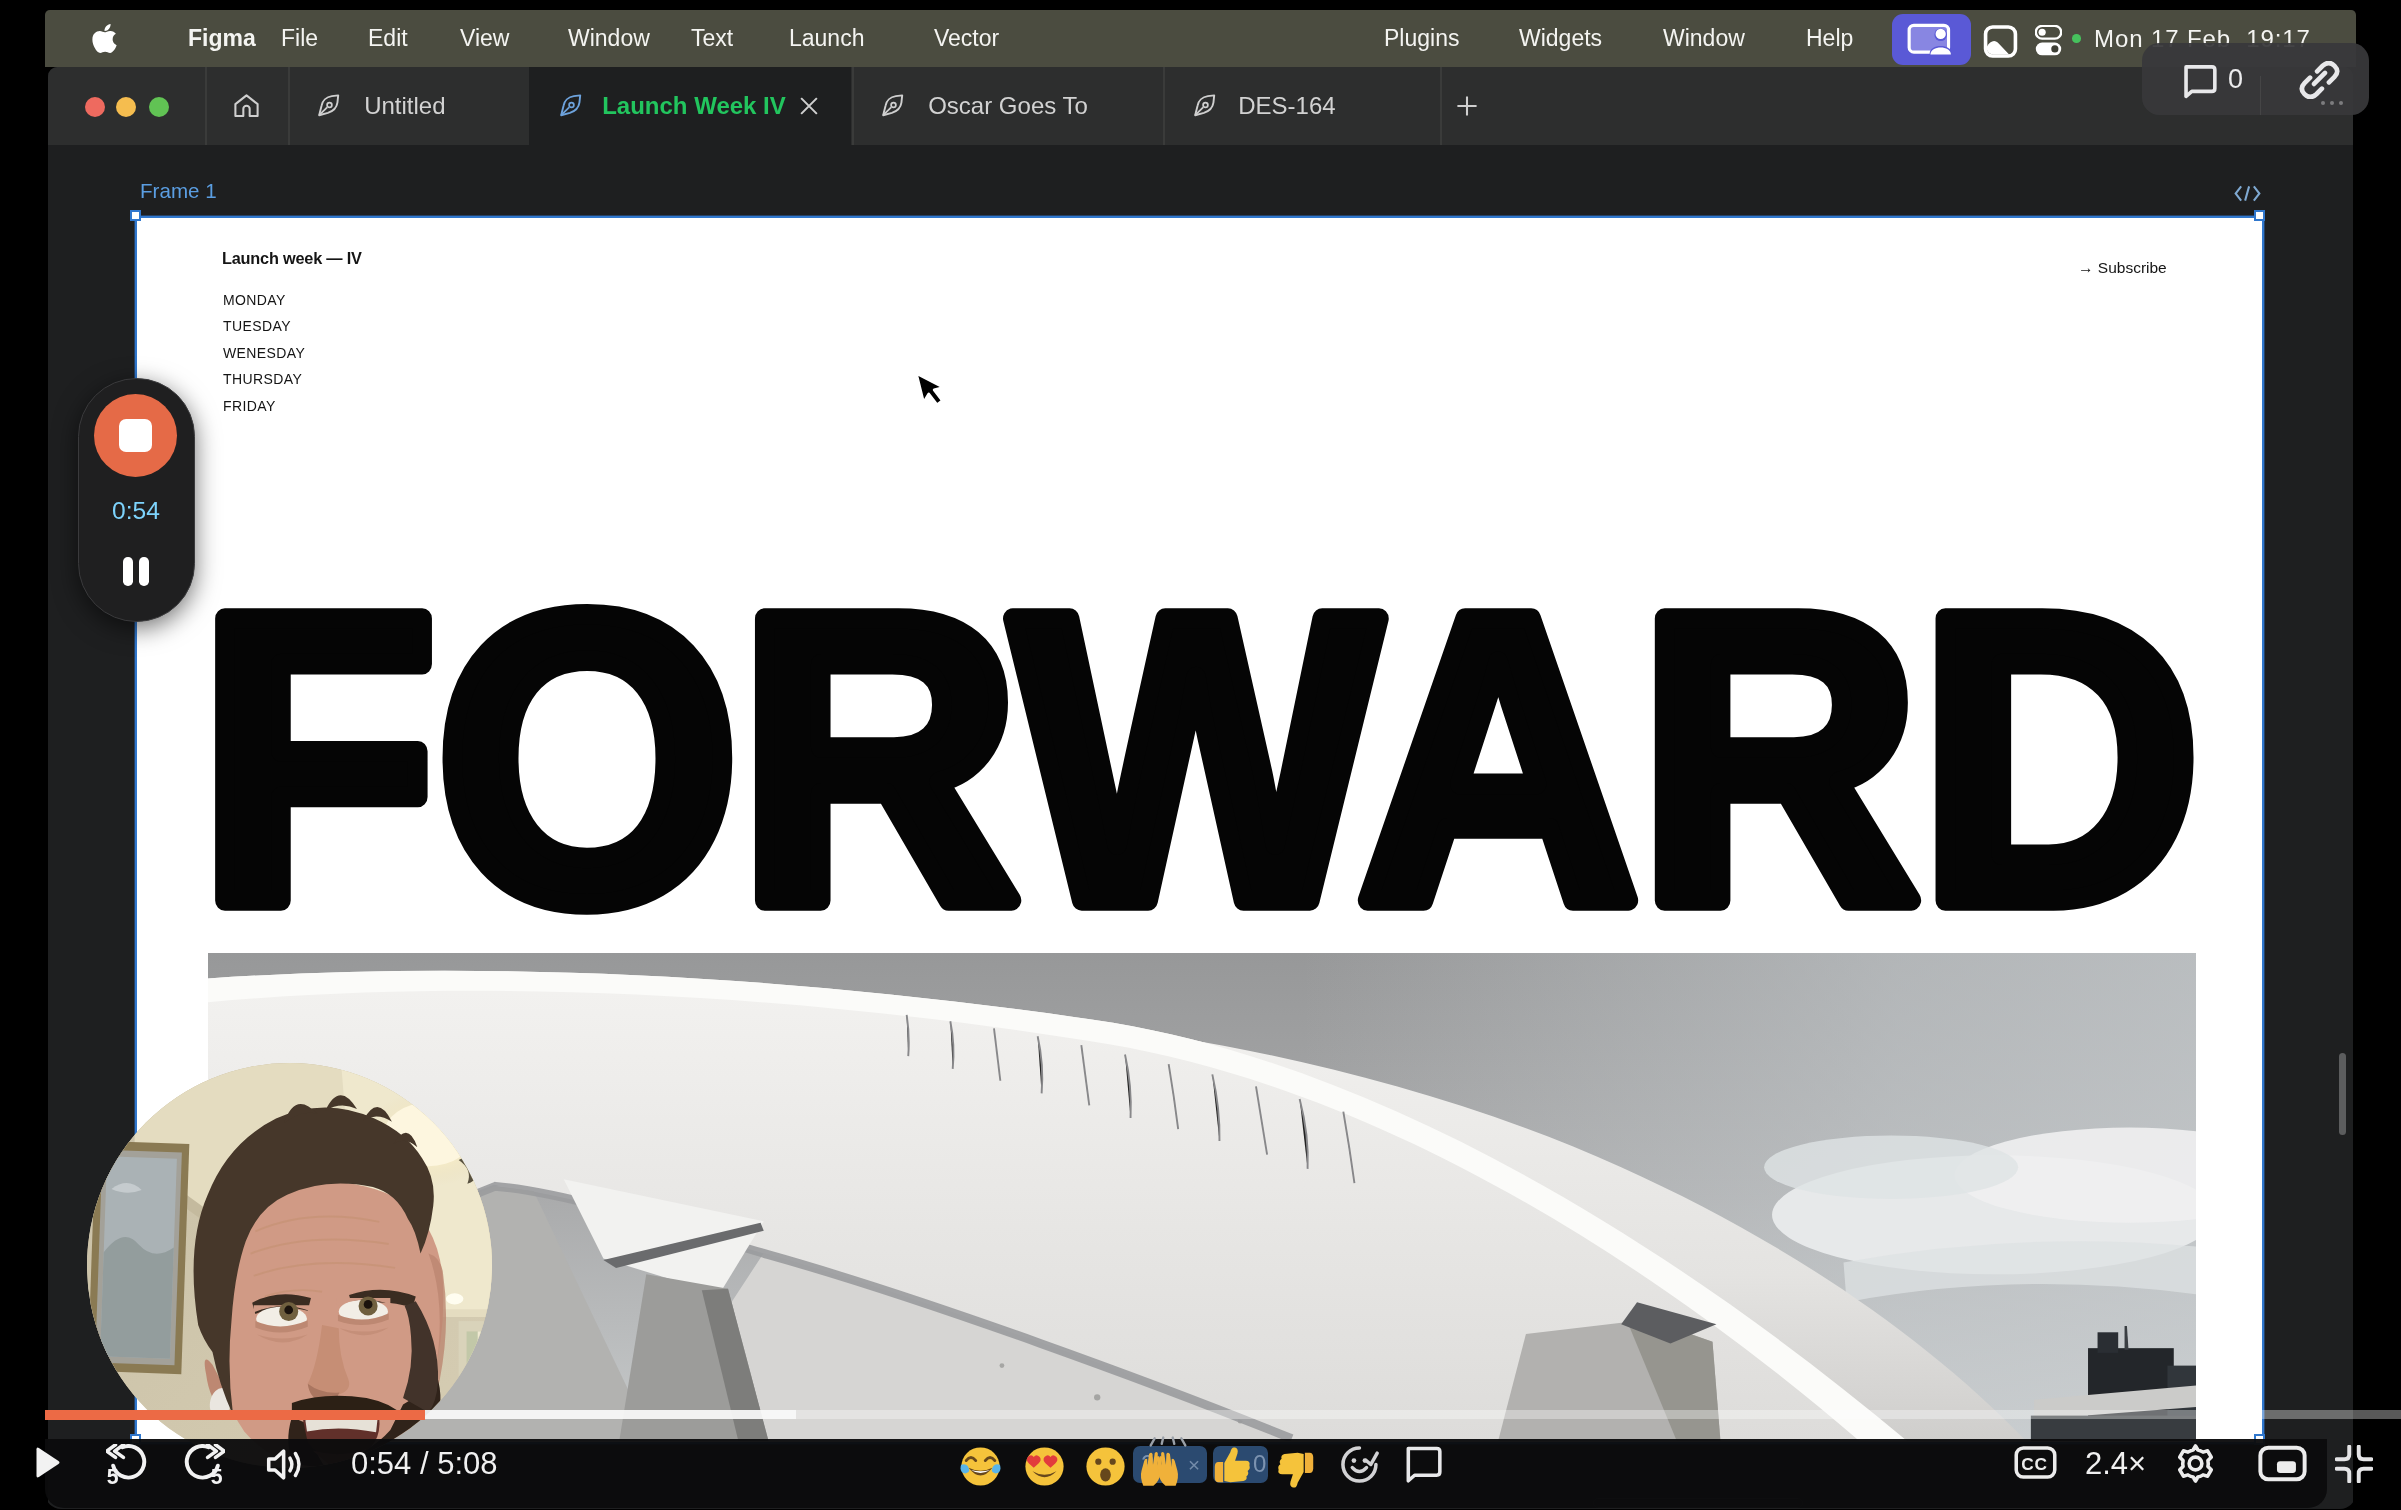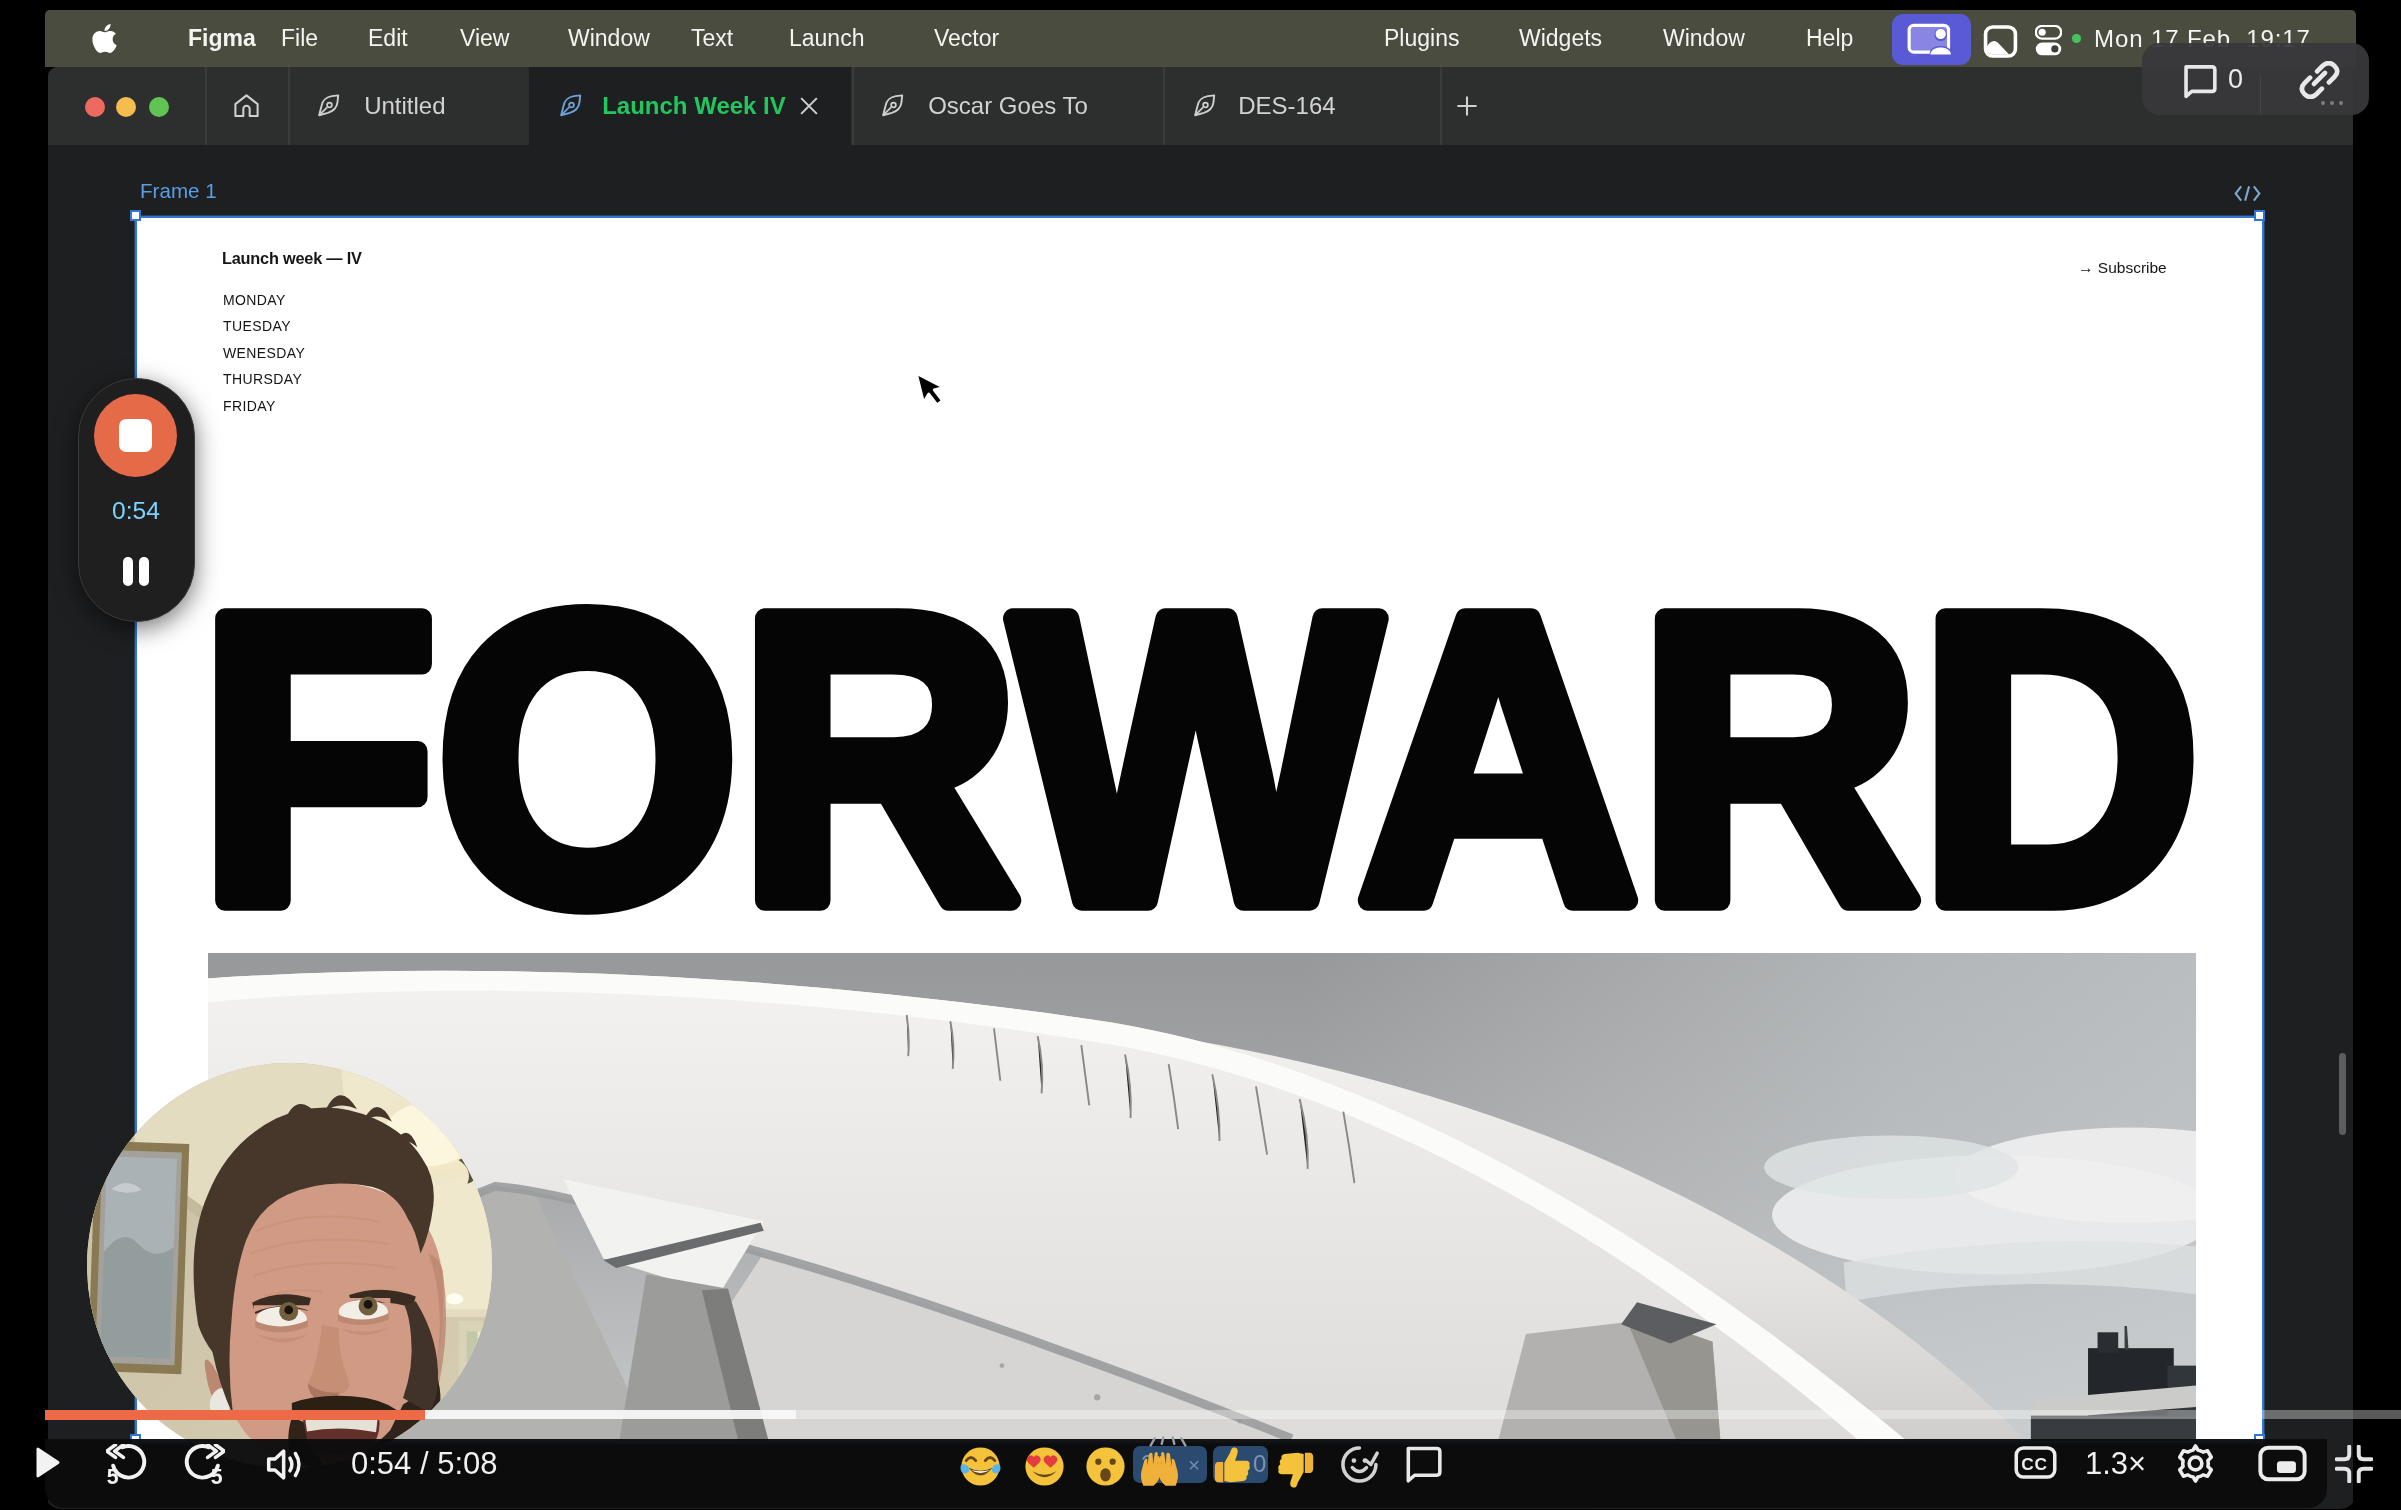--- a/index.html
+++ b/index.html
@@ -435,21 +435,21 @@
   </svg>
 
   <svg class="abs" style="left:1402px;top:1445px" width="41" height="40" viewBox="0 0 52 50">
     <path d="M8 4 H44 Q48 4 48 8 V34 Q48 38 44 38 H16 L8 45 V8 Q8 4 8 4 Z" fill="none" stroke="#e8e8ea" stroke-width="4.5" stroke-linejoin="round"></path>
   </svg>
 
   <svg class="abs" style="left:2014px;top:1446px" width="43" height="33" viewBox="0 0 54 42">
     <rect x="2.5" y="2.5" width="49" height="37" rx="9" fill="none" stroke="#ececec" stroke-width="4.5"></rect>
     <text x="9" y="30" font-size="22" font-weight="bold" fill="#ececec" font-family="Liberation Sans" letter-spacing="1">CC</text>
   </svg>
-  <div class="ctxt" style="left:2085px;top:1446px">1.3×</div>
+  <div class="ctxt" style="left:2085px;top:1446px">2.4×</div>
 
   <svg class="abs" style="left:2174px;top:1442px" width="43" height="43" viewBox="0 0 54 54">
     <g fill="none" stroke="#ececec" stroke-width="4.5">
       <circle cx="27" cy="27" r="8"></circle>
       <path d="M27 5 l3 5 a17.5 17.5 0 0 1 6.5 2.7 l5.7-1.6 4.6 8 -4.2 4.2 a17.5 17.5 0 0 1 0 7.4 l4.2 4.2 -4.6 8 -5.7-1.6 a17.5 17.5 0 0 1 -6.5 2.7 l-3 5 h-0 l-3-5 a17.5 17.5 0 0 1 -6.5-2.7 l-5.7 1.6 -4.6-8 4.2-4.2 a17.5 17.5 0 0 1 0-7.4 l-4.2-4.2 4.6-8 5.7 1.6 a17.5 17.5 0 0 1 6.5-2.7 z" stroke-linejoin="round"></path>
     </g>
   </svg>
 
   <svg class="abs" style="left:2258px;top:1445px" width="49" height="37" viewBox="0 0 62 46">
     <rect x="3" y="3" width="56" height="40" rx="10" fill="none" stroke="#ececec" stroke-width="5"></rect>

